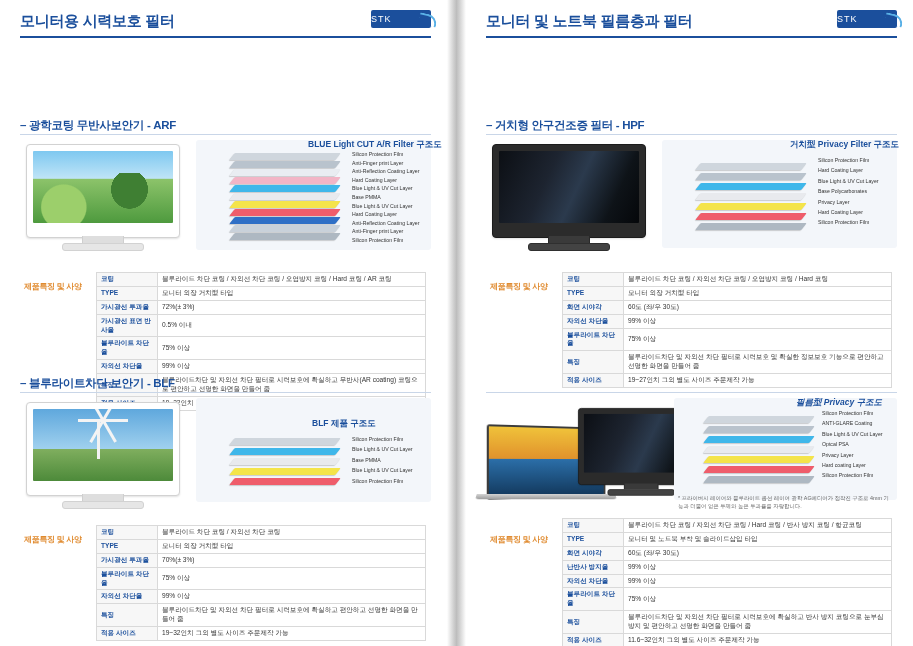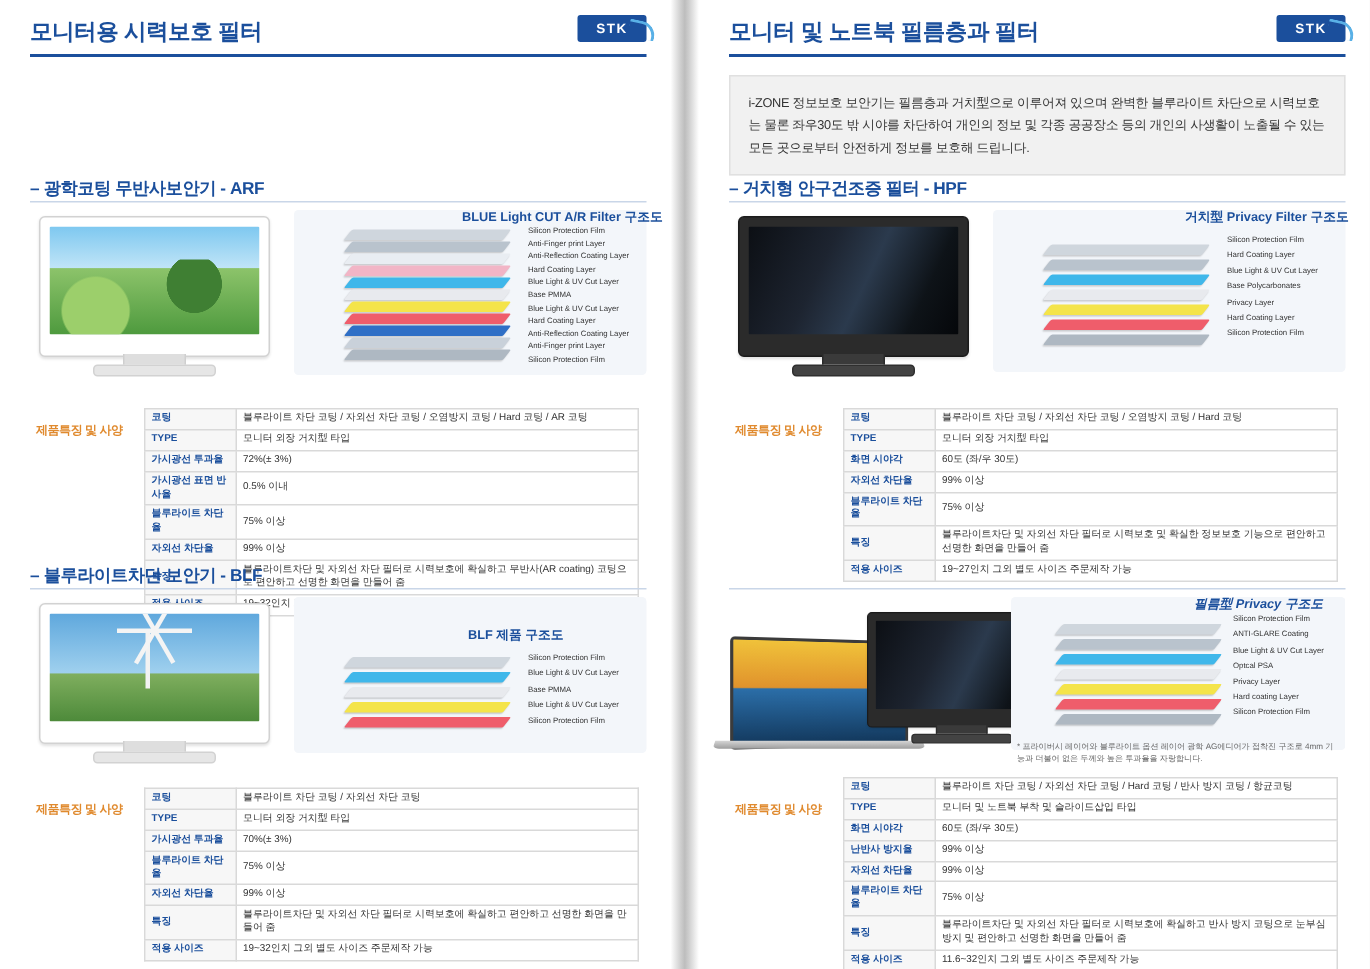--- a/index.html
+++ b/index.html
@@ -25,23 +25,23 @@
   .pg-head{
     position:absolute;top:12px;left:20px;right:16px;height:30px;
   }
   .pg-title{
     font-size:15px;font-weight:bold;color:#1b4f9c;letter-spacing:-0.3px;
   }
   .hr-blue{
     position:absolute;left:0;right:0;top:24px;height:2px;background:#1b4f9c;
   }
   .logo{
-    position:absolute;right:0;top:-2px;width:46px;height:18px;
-    background:#1b4f9c;border-radius:2px;color:#fff;font-size:9px;font-weight:bold;
-    text-align:center;line-height:18px;letter-spacing:1px;
+    position:absolute;right:0;top:-2px;width:60px;height:18px;
+    background:#1b4f9c;border-radius:2px;color:#fff;font-size:9px;font-weight:normal;
+    text-align:left;line-height:18px;letter-spacing:1px;
   }
   .logo .swoosh{
     position:absolute;right:-6px;top:4px;width:16px;height:10px;
     border-top:2px solid #59b0e6;border-right:2px solid #59b0e6;
     border-radius:0 10px 0 0;transform:rotate(12deg);
   }
 
   
   .intro{
     position:absolute;left:20px;right:16px;top:50px;
@@ -347,21 +347,20 @@
   <div class="sheet right">
     <div class="pg-head">
       <div class="pg-title">모니터 및 노트북 필름층과 필터</div>
       <div class="hr-blue"></div>
       <div class="logo">
         <span>STK</span>
         <span class="swoosh"></span>
       </div>
     </div>
 
-    <div class="intro">i-ZONE 정보보호 보안기는 필름층과 거치型으로 이루어져 있으며 완벽한 블루라이트 차단으로 시력보호는 물론 좌우30도 밖 시야를 차단하여 개인의 정보 및 각종 공공장소 등의 개인의 사생활이 노출될 수 있는 모든 곳으로부터 안전하게 정보를 보호해 드립니다.</div>
 
     <div class="sec-title" style="left:20px;top:118px;">
       <span class="dash">–</span><span>거치형 안구건조증 필터 - HPF</span>
     </div>
     <div class="sec-rule" style="left:20px;top:134px;width:411px;"></div>
 
     <div class="photo-wrap dark-mon" style="left:26px;top:144px;">
       <div class="monitor">
         <div class="mon-body">
             <div class="mon-screen">

